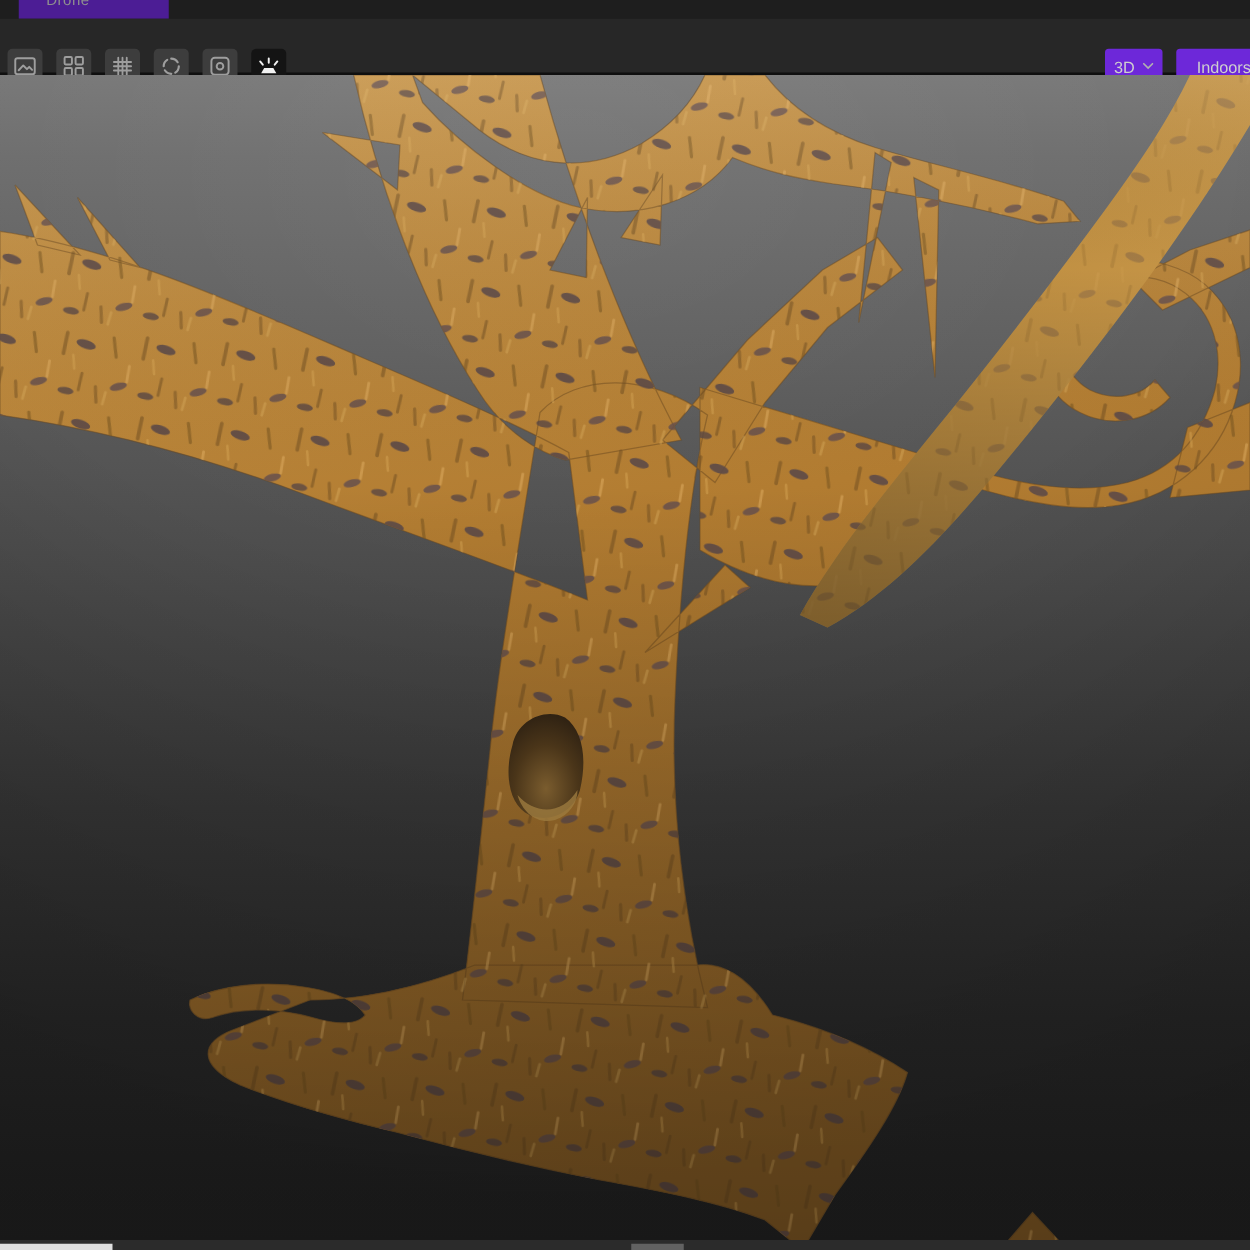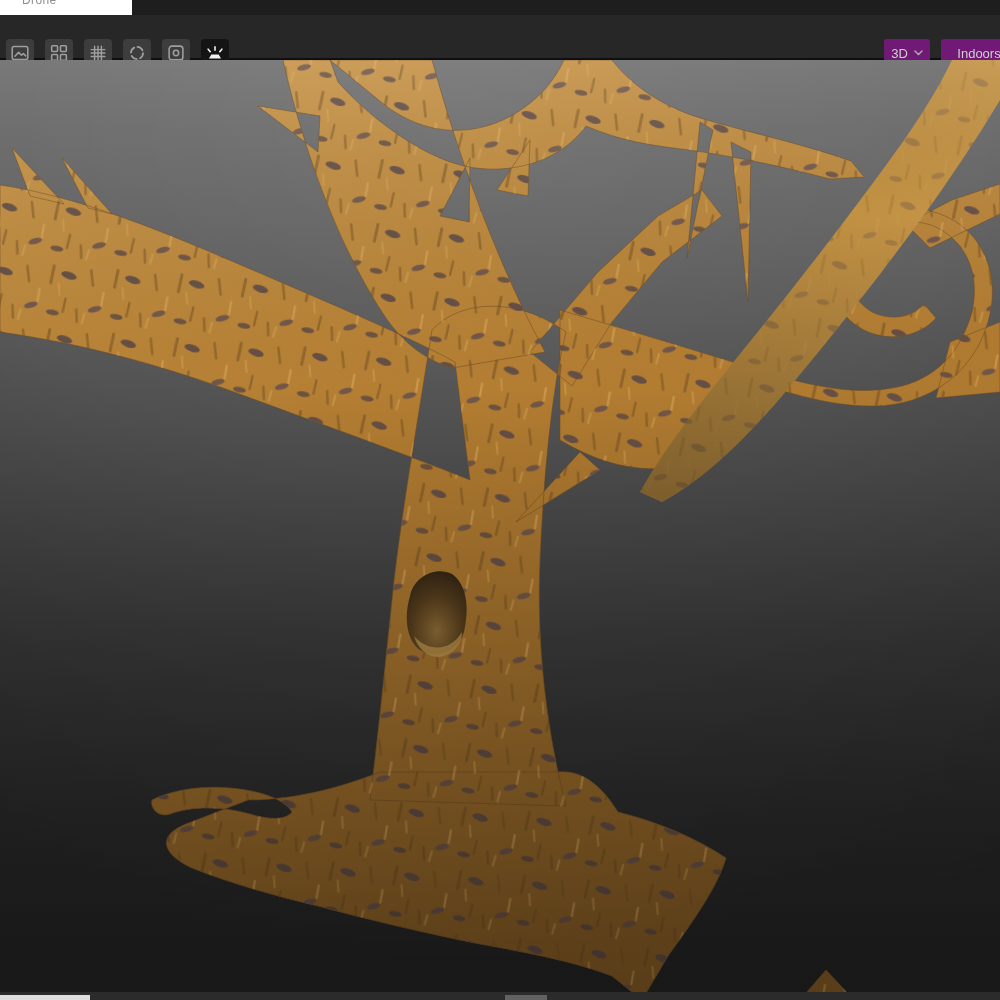--- a/index.html
+++ b/index.html
@@ -3,38 +3,38 @@
 <meta charset="utf-8">
 <style>
   html,body{margin:0;padding:0}
   body{
     width:1000px;height:1000px;position:relative;overflow:hidden;
     background:#232323;font-family:"Liberation Sans",sans-serif;
     -webkit-font-smoothing:antialiased;
   }
   
   .topstrip{position:absolute;top:0;left:0;right:0;height:15px;background:#1e1e1e}
-  .tab{position:absolute;left:0;top:0;width:132px;height:15px;background:#ffffff;overflow:hidden}
+  .tab{position:absolute;left:15px;top:0;width:120px;height:15px;background:#4c1d95;overflow:hidden}
   .tab span{position:absolute;top:-7px;left:22px;font-size:12px;color:#8f8f8f;letter-spacing:.4px;white-space:nowrap}
   
   .toolbar{
     position:absolute;top:15px;left:0;right:0;height:45px;
     background:var(--c-toolbar_bg,#272727);
     border-bottom:2px solid #0f0f0f;box-sizing:border-box;
   }
   .tbtn{
     position:absolute;top:24px;width:28px;height:28px;border-radius:4px;
     background:var(--c-button_bg,#3d3d3d);
     display:flex;align-items:center;justify-content:center;cursor:pointer;
   }
   .tbtn svg{display:block}
   .tbtn.active{background:var(--c-button_active_bg,#141414)}
   .pillbtn{
     position:absolute;top:24px;height:28px;border-radius:3px;
-    background:#701a75;color:#cfcfcf;font-size:13px;
+    background:#6d28d9;color:#cfcfcf;font-size:13px;
     display:flex;align-items:center;justify-content:center;gap:6px;
     box-sizing:border-box;cursor:pointer;white-space:nowrap;
   }
   
   .viewport{
     position:absolute;top:60px;left:0;right:0;bottom:8px;overflow:hidden;cursor:grab;
     background:
       radial-gradient(130% 95% at 46% 6%, rgba(255,255,255,0.06) 0%, rgba(0,0,0,0) 40%, rgba(0,0,0,0.30) 95%),
       linear-gradient(180deg,#787878 0%,#6e6e6e 7%,#5e5e5e 24%,#4a4a4a 44%,#373737 63%,#2a2a2a 81%,#222222 100%);
   }

